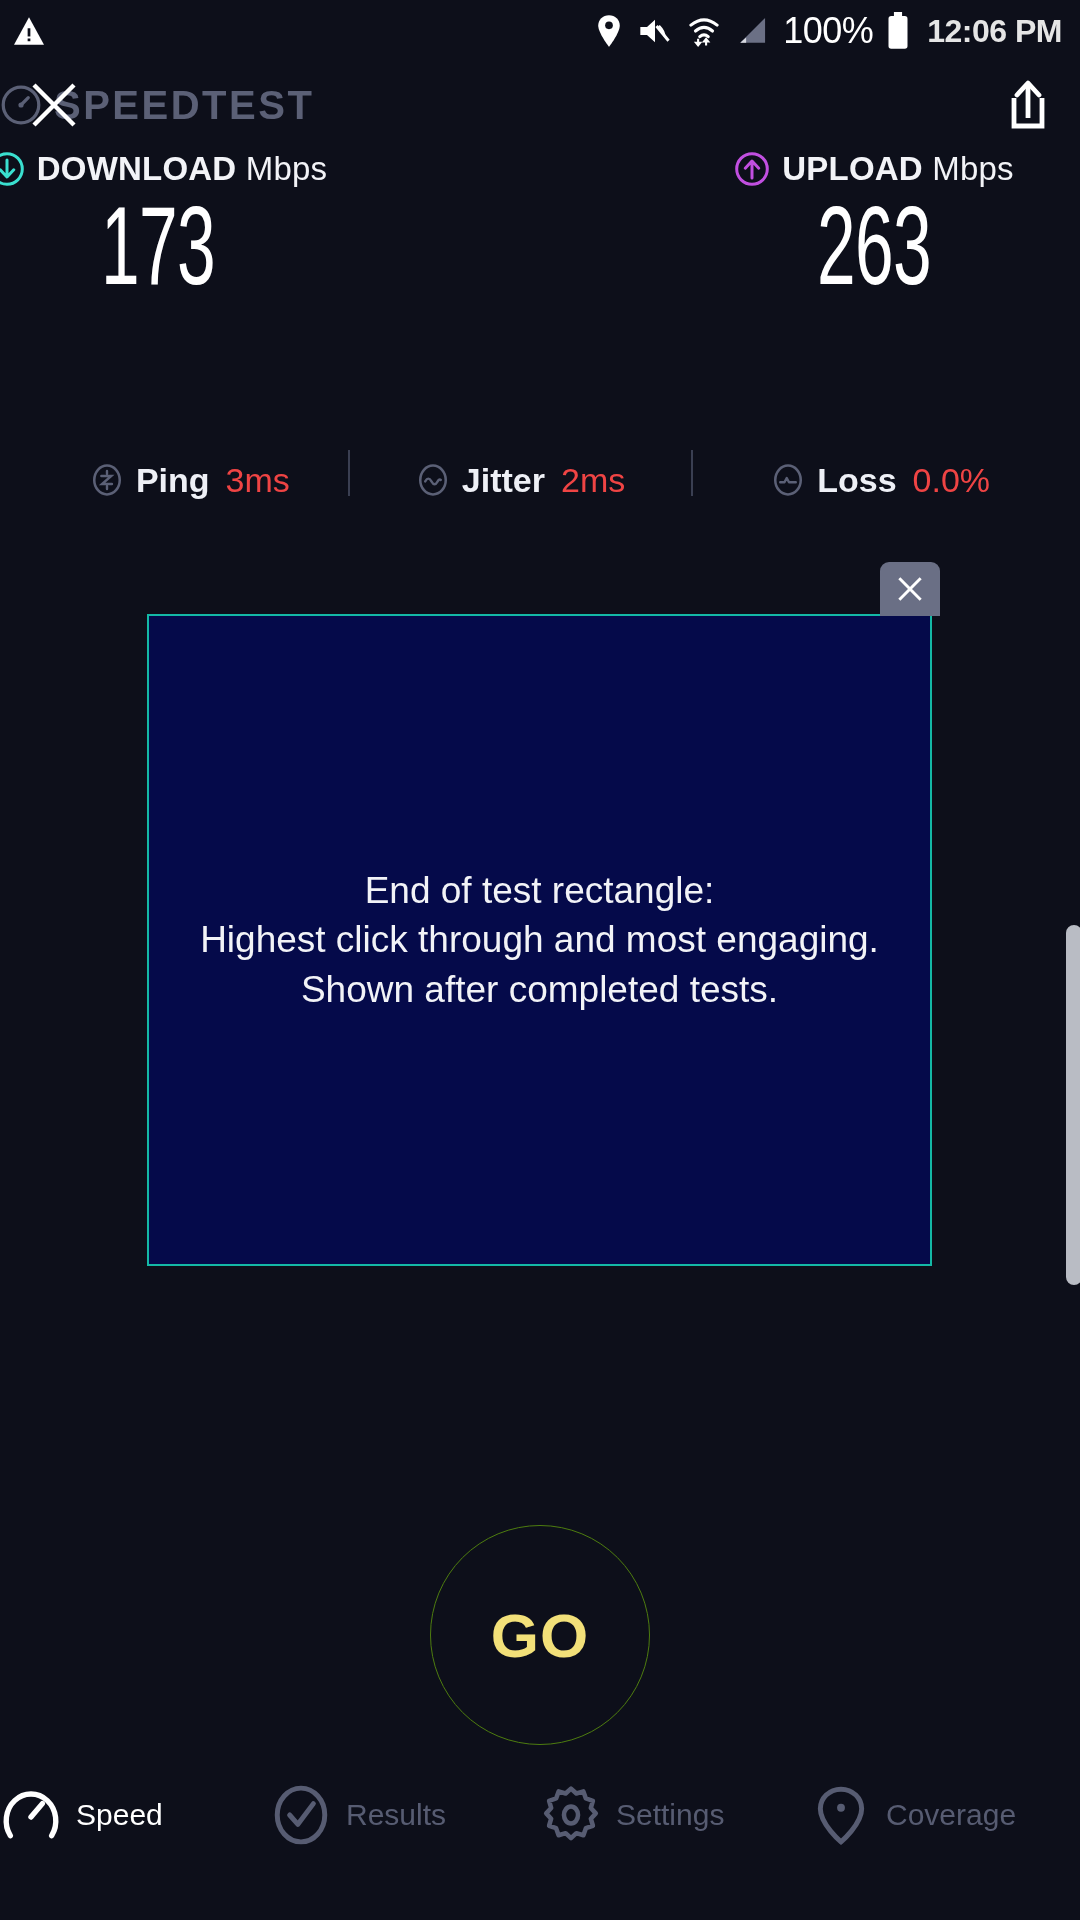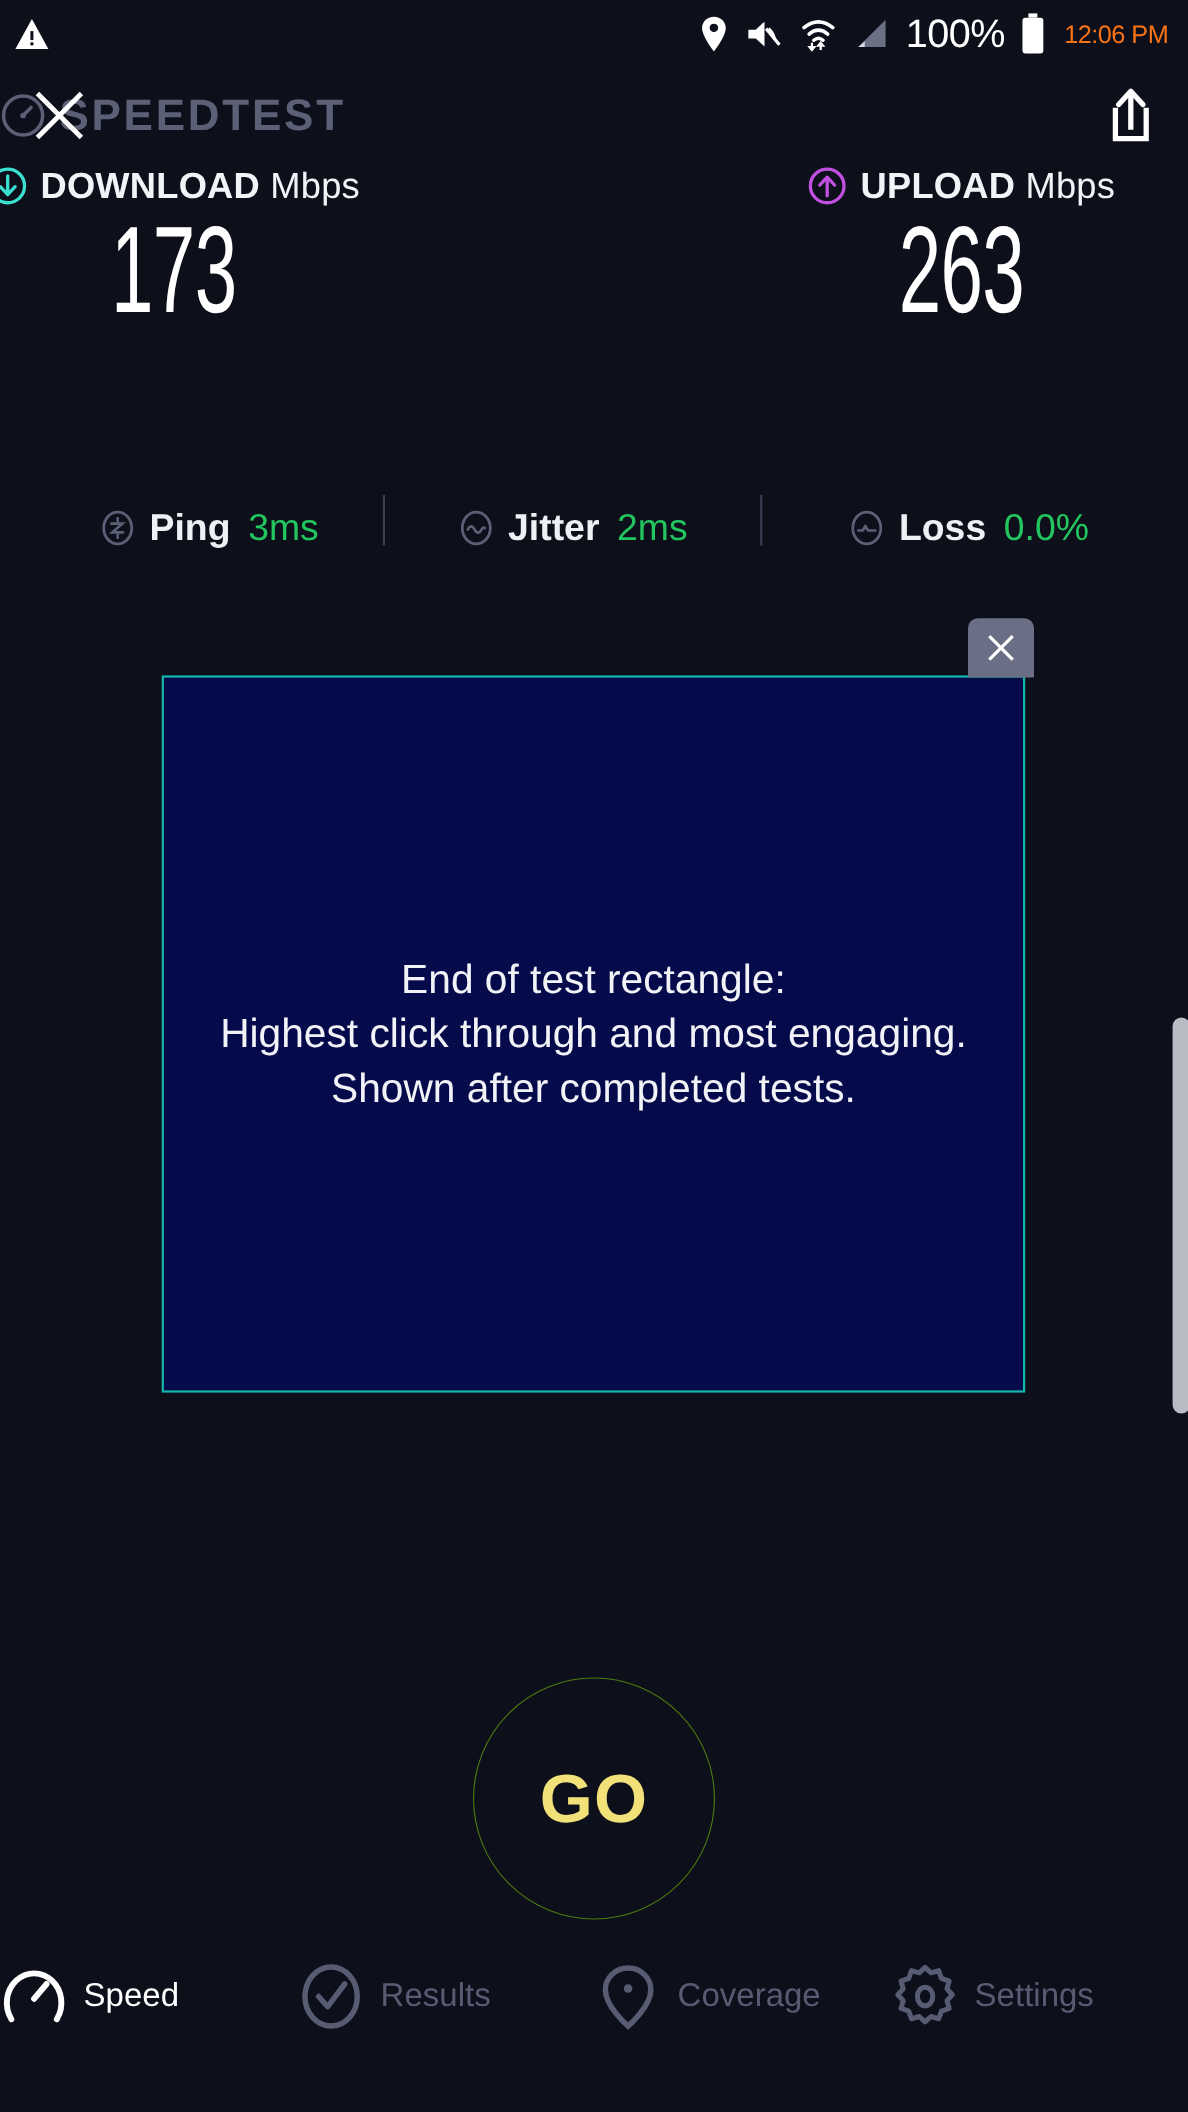--- a/index.html
+++ b/index.html
@@ -12,21 +12,21 @@
   #app { position:relative; width:1080px; height:1920px; background:#0d0f1a; }
 
   
   .statusbar{
     position:absolute; left:0; top:0; width:1080px; height:62px;
     display:flex; align-items:center; padding:0 18px 0 12px;
   }
   .sb-left{ display:flex; align-items:center; gap:10px; }
   .sb-right{ margin-left:auto; display:flex; align-items:center; gap:14px; }
   .sb-batt-pct{ color:#ffffff; font-size:36px; letter-spacing:-.5px; font-weight:400; }
-  .sb-time{ color:#f97316; font-size:23px; letter-spacing:-.5px; font-weight:400; margin-left:4px;}
+  .sb-time{ color:#e5e5e5; font-size:32px; letter-spacing:-.5px; font-weight:700; margin-left:4px;}
   .icon-svg{ display:block; }
 
   
   .appheader{
     position:absolute; left:0; top:62px; width:1080px; height:86px;
     display:flex; align-items:center; padding:0 28px;
   }
   .hdr-title{
     position:absolute; left:0; right:0; top:0; height:86px;
     display:flex; align-items:center; justify-content:flex-start; gap:12px;
@@ -53,21 +53,21 @@
   .dl-col{ transform:translateX(-112px); }
   .ul-col{ transform:translateX(64px); }
 
   
   .pjl-row{
     position:absolute; left:0; top:300px; width:1080px; height:60px;
     display:flex; justify-content:center;
   }
   .pjl-item{ display:flex; align-items:center; gap:12px; }
   .pjl-name{ color:#eef0f6; font-size:34px; font-weight:700; }
-  .pjl-val{ color:#22c55e; font-size:34px; font-weight:400; margin-left:4px;}
+  .pjl-val{ color:#ef4444; font-size:34px; font-weight:400; margin-left:4px;}
   .pjl-div{ width:2px; height:46px; background:#3a3f52; }
   .pjl-gap1{ width:58px; } .pjl-gap2{ width:66px; }
   .pjl-gap3{ width:66px; } .pjl-gap4{ width:78px; }
 
   
   .ad-close{
     position:absolute; left:880px; top:562px; width:60px; height:54px;
     background:#6a6f85; border-radius:9px 9px 0 0;
     display:flex; align-items:center; justify-content:center;
     cursor:pointer; z-index:3;
@@ -308,31 +308,31 @@
           <ellipse cx="15" cy="15" rx="11.5" ry="13" stroke="#575c72" stroke-width="2.4" fill="none"></ellipse>
           <path d="M9.5 15 L13.5 19.5 L21 9.5" stroke="#575c72" stroke-width="2.4" fill="none" stroke-linecap="round" stroke-linejoin="round"></path>
         </svg>
       </span>
       <span class="nav-label">Results</span>
     </div>
 
     <div class="nav-item inactive">
       <span>
         <svg class="icon-svg" width="62" height="62" viewBox="0 0 30 30">
+          <path d="M15 2.2 l2.6 2.4 3.4 -1 1.2 3.4 3.4 1.2 -1 3.4 2.4 2.6 -2.4 2.6 1 3.4 -3.4 1.2 -1.2 3.4 -3.4 -1 -2.6 2.4 -2.6 -2.4 -3.4 1 -1.2 -3.4 -3.4 -1.2 1 -3.4 -2.4 -2.6 2.4 -2.6 -1 -3.4 3.4 -1.2 1.2 -3.4 3.4 1 Z" stroke="#575c72" stroke-width="2.2" fill="none" stroke-linejoin="round"></path>
+          <ellipse cx="15" cy="15" rx="3.4" ry="4.1" stroke="#575c72" stroke-width="2.2" fill="none"></ellipse>
+        </svg>
+      </span>
+      <span class="nav-label">Settings</span>
+    </div>
+
+    <div class="nav-item inactive">
+      <span>
+        <svg class="icon-svg" width="62" height="62" viewBox="0 0 30 30">
           <path d="M15 2.5 C9.2 2.5 5 7 5 12 C5 19.5 15 28 15 28 C15 28 25 19.5 25 12 C25 7 20.8 2.5 15 2.5 Z" stroke="#575c72" stroke-width="2.4" fill="none"></path>
           <circle cx="15" cy="11.5" r="1.9" fill="#575c72"></circle>
         </svg>
       </span>
       <span class="nav-label">Coverage</span>
     </div>
-
-    <div class="nav-item inactive">
-      <span>
-        <svg class="icon-svg" width="62" height="62" viewBox="0 0 30 30">
-          <path d="M15 2.2 l2.6 2.4 3.4 -1 1.2 3.4 3.4 1.2 -1 3.4 2.4 2.6 -2.4 2.6 1 3.4 -3.4 1.2 -1.2 3.4 -3.4 -1 -2.6 2.4 -2.6 -2.4 -3.4 1 -1.2 -3.4 -3.4 -1.2 1 -3.4 -2.4 -2.6 2.4 -2.6 -1 -3.4 3.4 -1.2 1.2 -3.4 3.4 1 Z" stroke="#575c72" stroke-width="2.2" fill="none" stroke-linejoin="round"></path>
-          <ellipse cx="15" cy="15" rx="3.4" ry="4.1" stroke="#575c72" stroke-width="2.2" fill="none"></ellipse>
-        </svg>
-      </span>
-      <span class="nav-label">Settings</span>
-    </div>
   </div>
 
 </div>
 
 </body></html>

